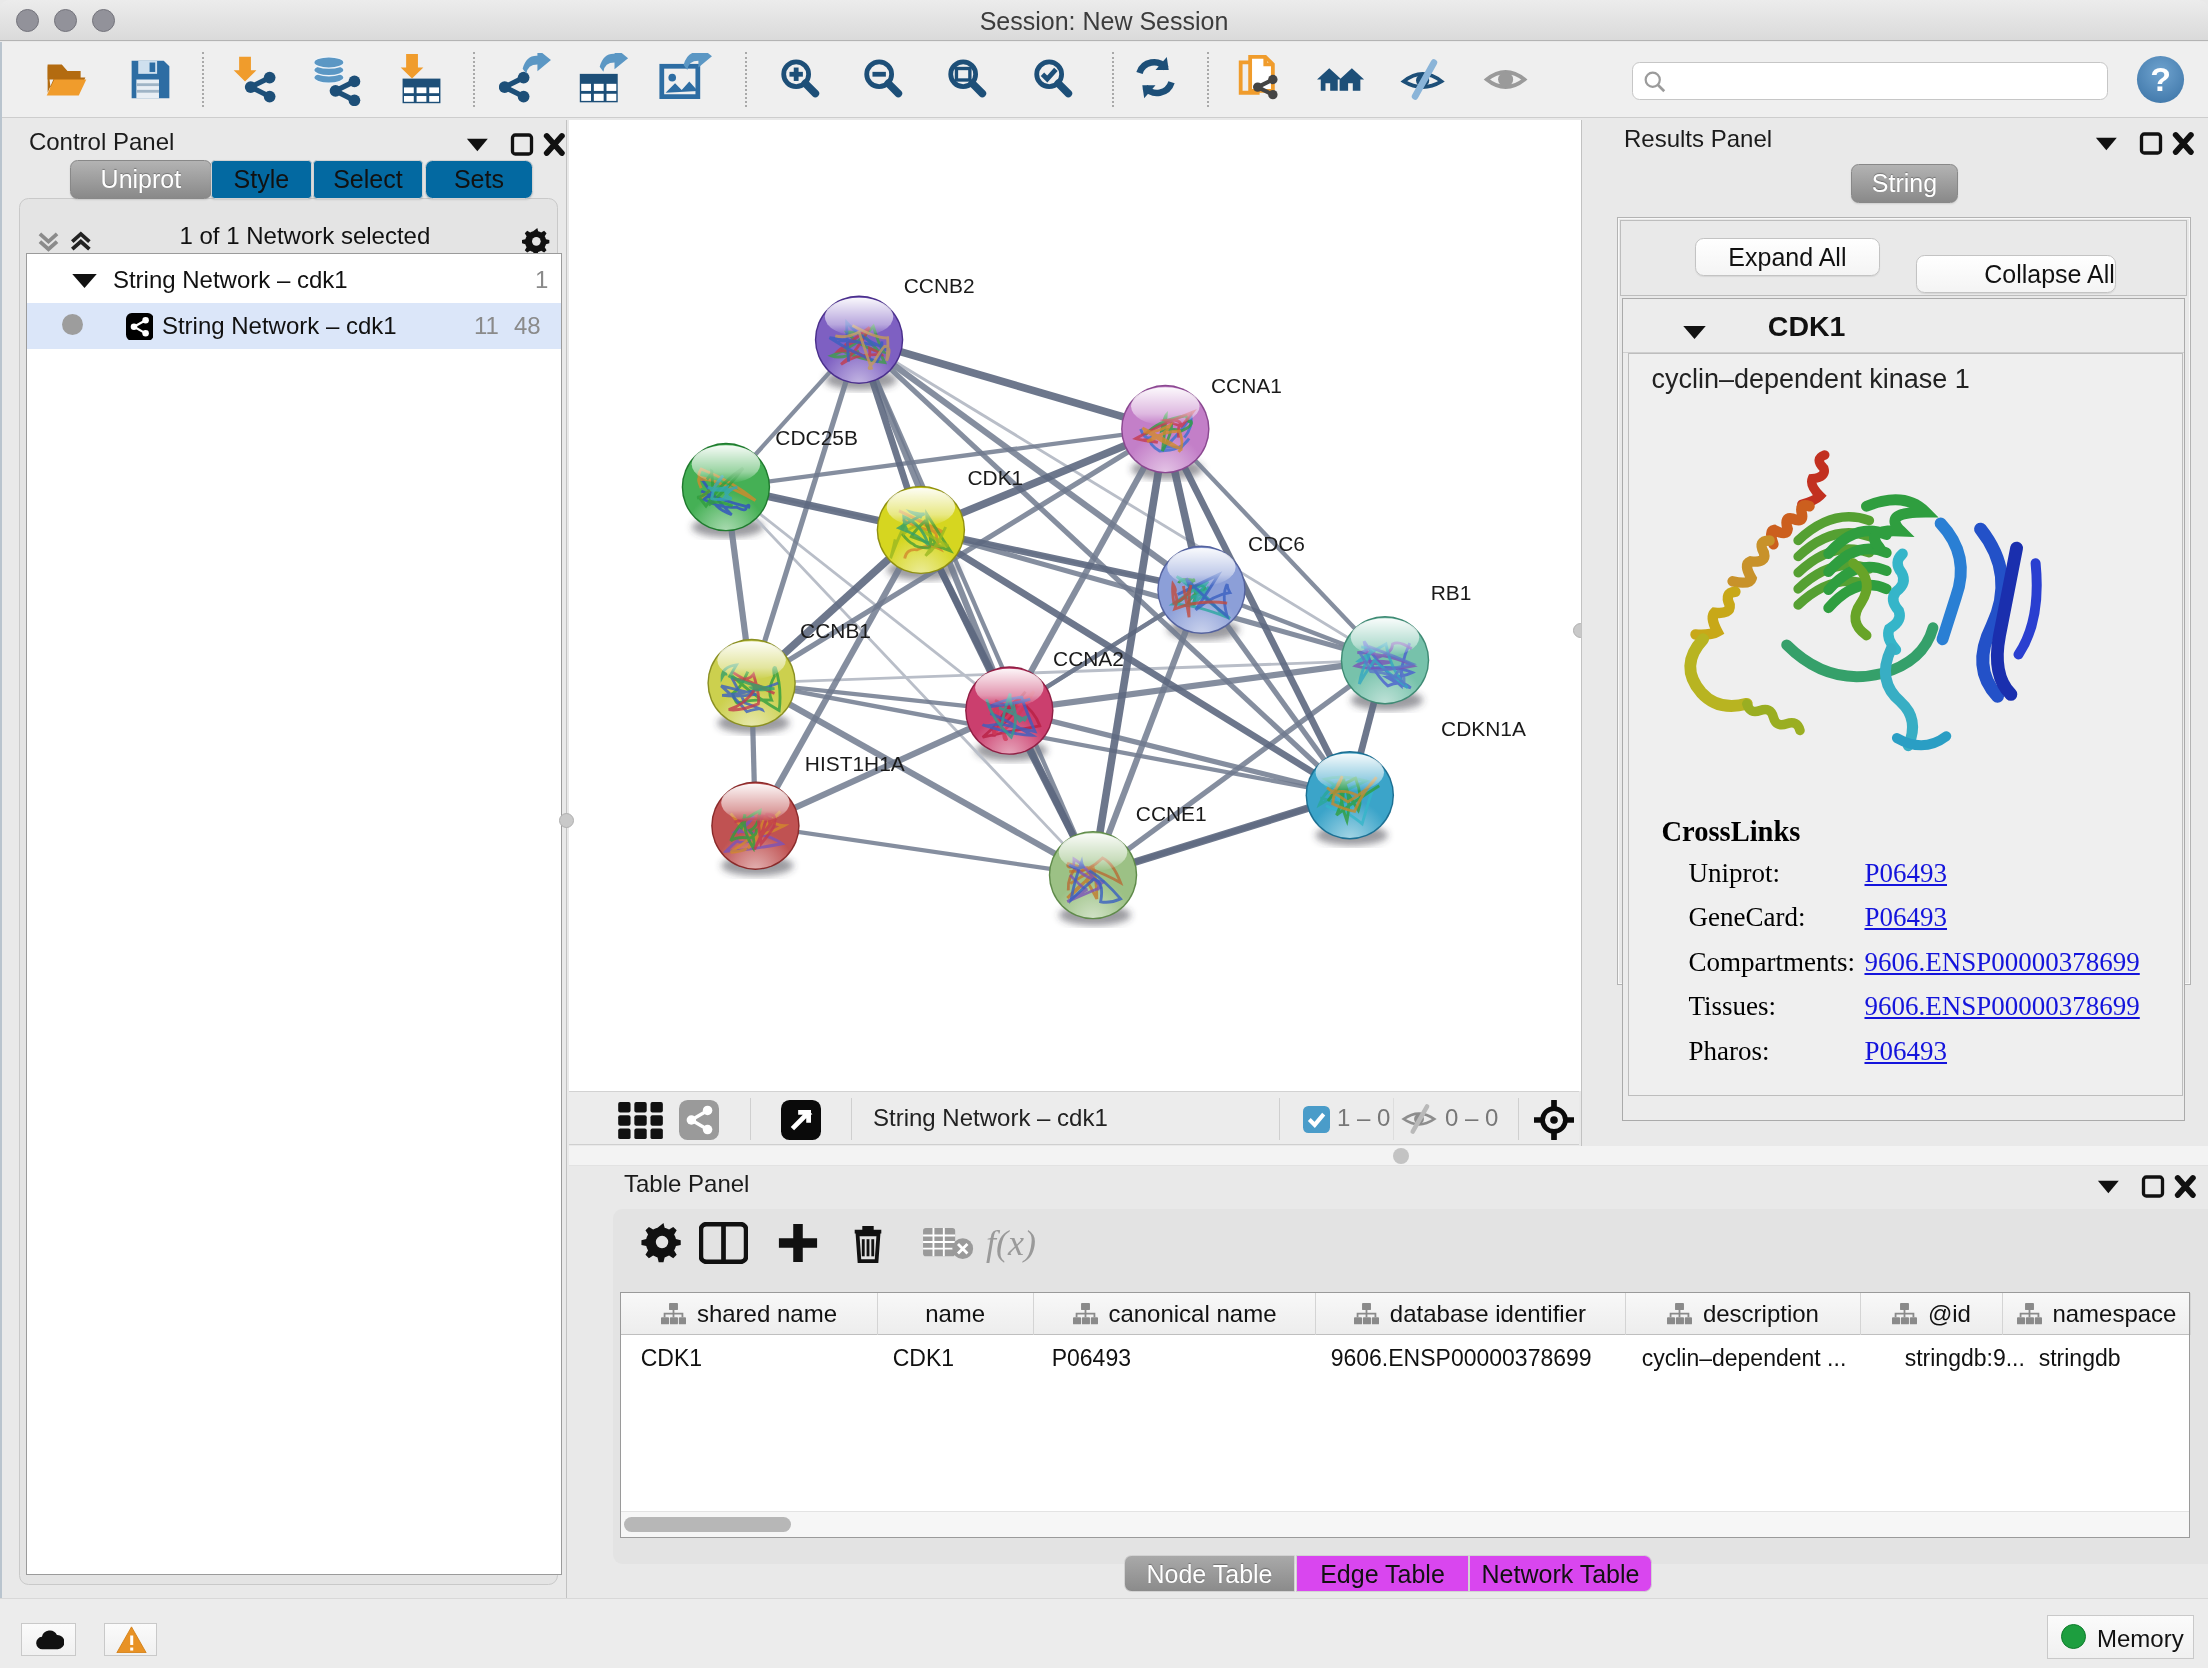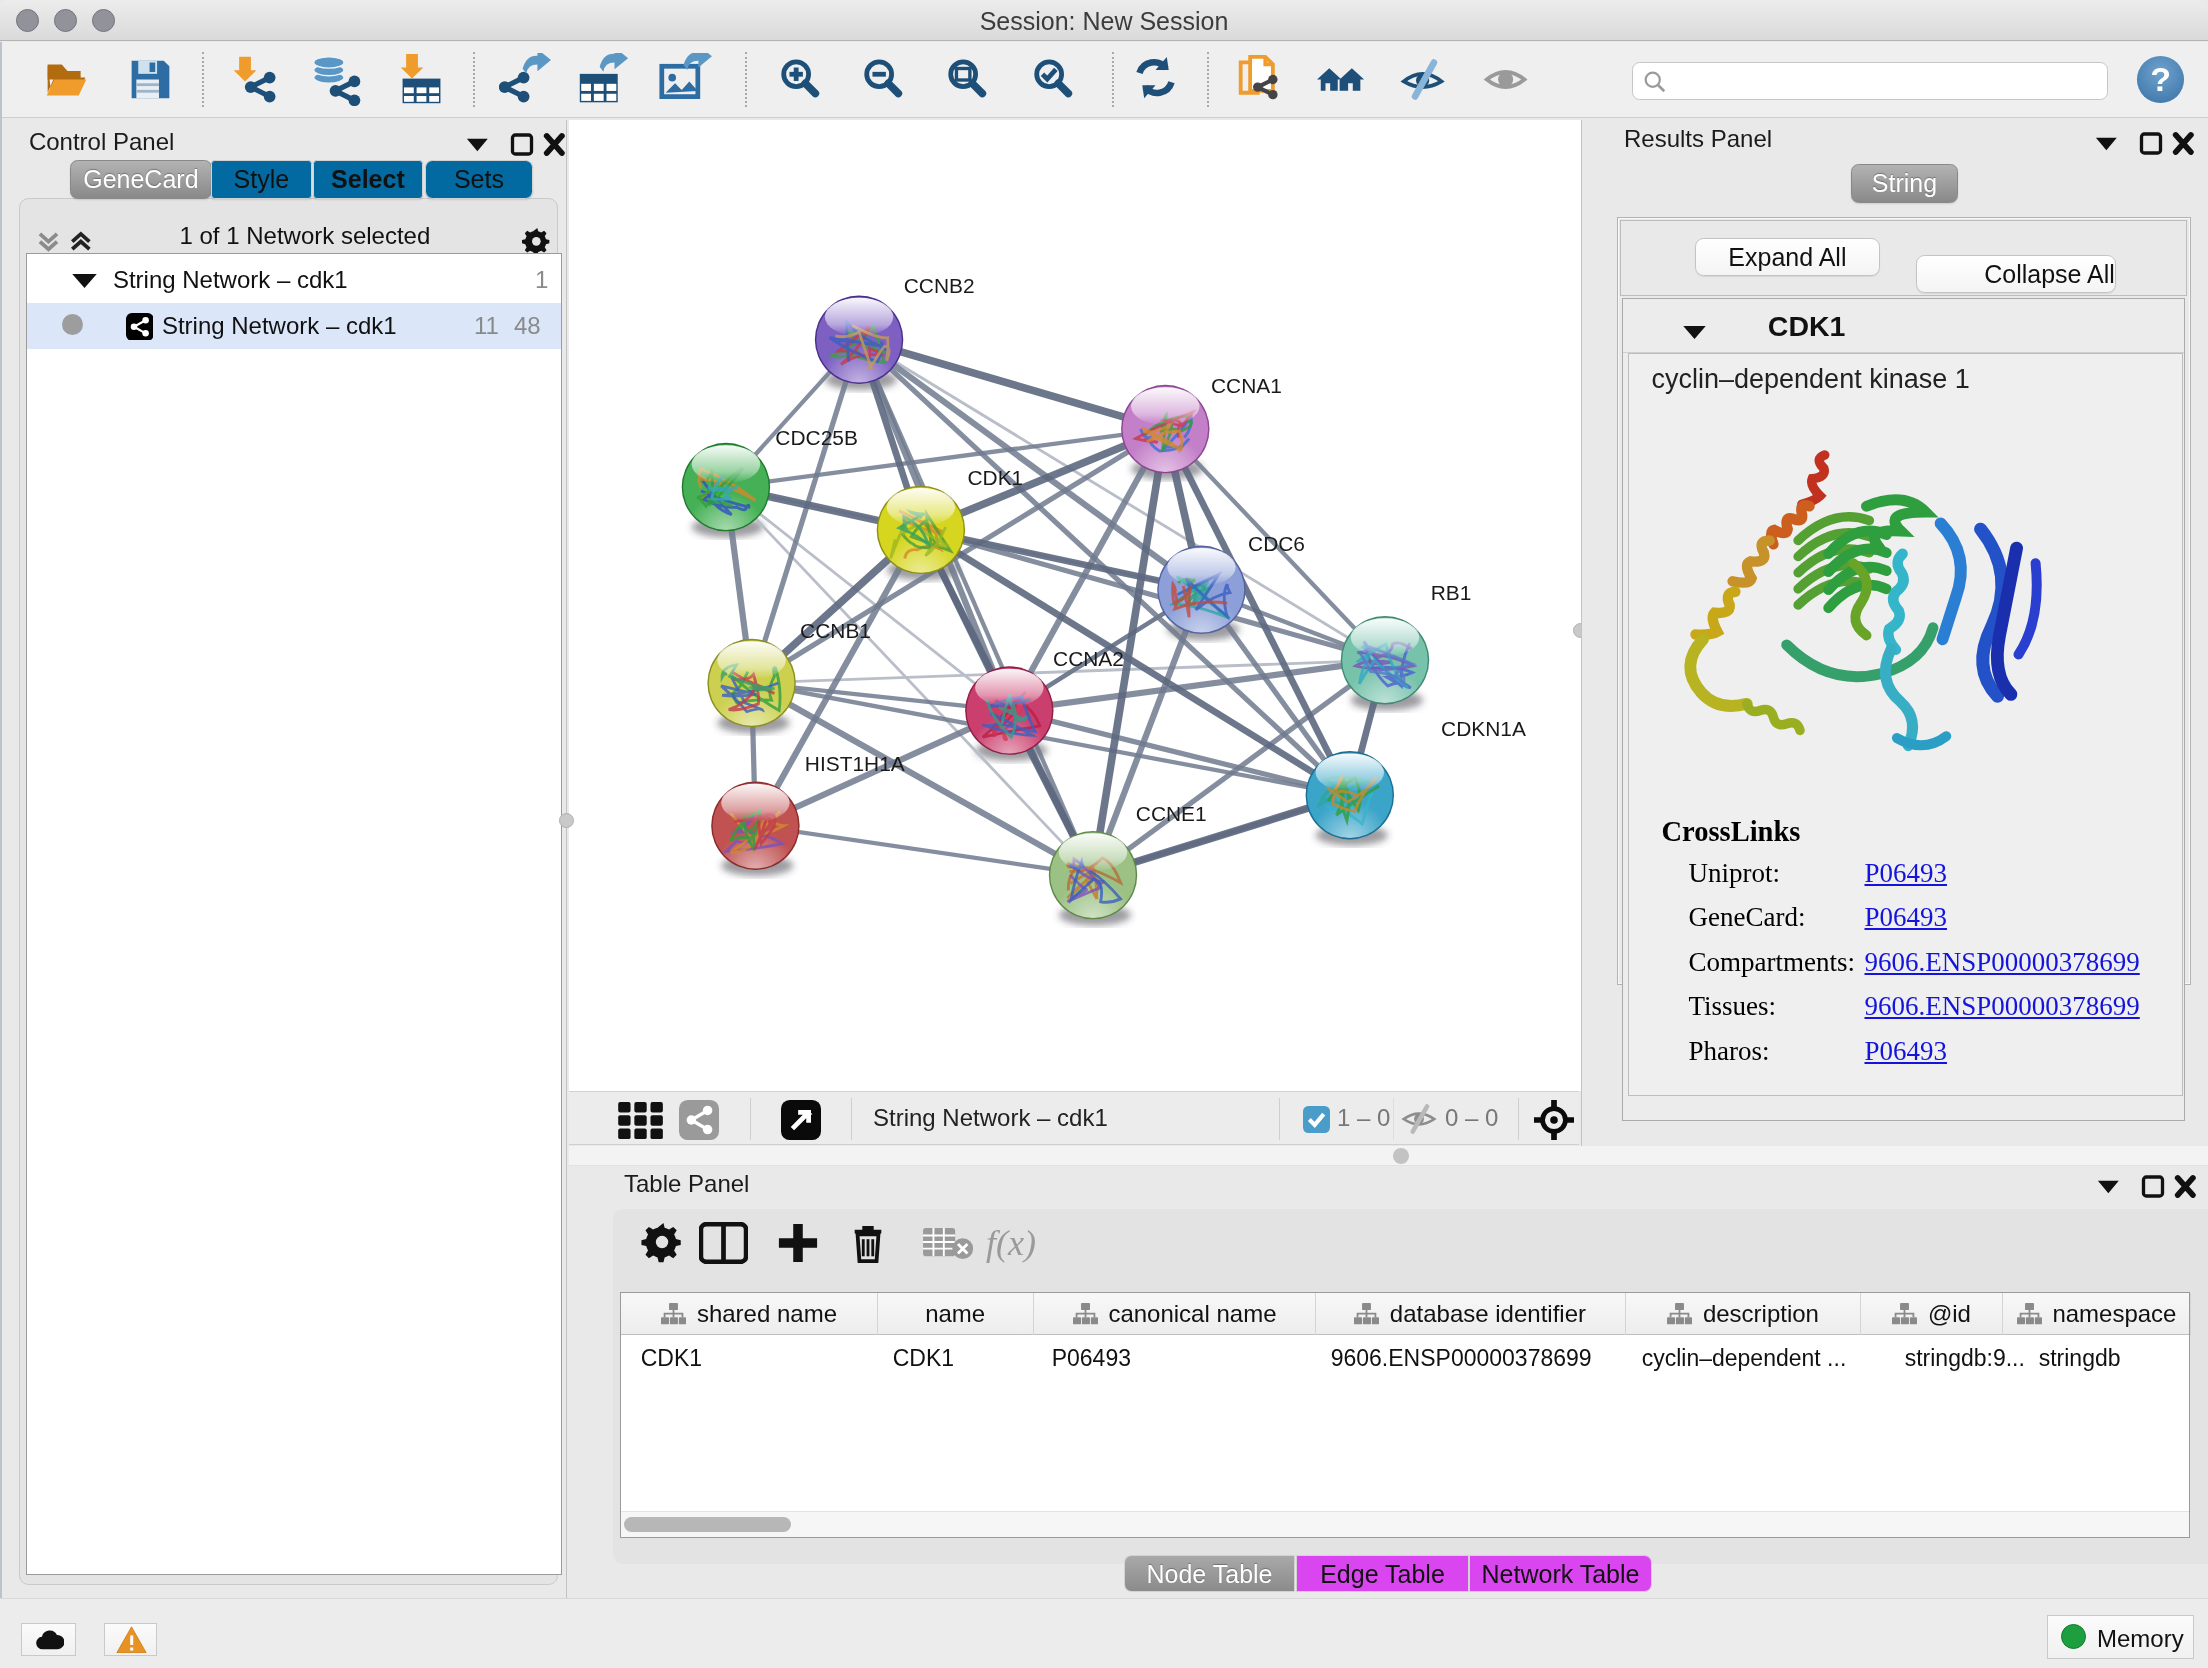--- a/index.html
+++ b/index.html
@@ -216,23 +216,23 @@
     </svg>
   </div>
 <div class="abs cp">
 <div class="abs cp-title">Control Panel</div>
 <svg class="abs" style="left:463px;top:12.4px" width="114" height="25" viewBox="0 0 120 26">
       <path d="M2,7 h22 l-11,13 z" fill="#111"></path>
       <rect x="50" y="3" width="20" height="20" rx="3" fill="none" stroke="#111" stroke-width="3.5"></rect>
       <path d="M86,4 l16,18 M102,4 l-16,18" stroke="#111" stroke-width="6" stroke-linecap="round"></path>
     </svg>
 <div class="abs innerpanel"></div>
-<div class="abs ptab sel" style="left:68px;top:40px;width:142px;border-radius:7.6px;">GeneCard</div>
+<div class="abs ptab sel" style="left:68px;top:40px;width:142px;border-radius:7.6px;">Uniprot</div>
     <div class="abs ptab" style="left:209px;top:40px;width:101px;border-radius:3.8px;">Style</div>
-    <div class="abs ptab" style="left:311px;top:40px;width:110px;border-radius:3.8px;font-weight:bold;">Select</div>
+    <div class="abs ptab" style="left:311px;top:40px;width:110px;border-radius:3.8px;">Select</div>
     <div class="abs ptab" style="left:423px;top:40px;width:108px;border-radius:7.6px;">Sets</div>
 <div class="abs subhdr">
       <svg class="abs" style="left:9.5px;top:8.6px" width="59" height="25" viewBox="0 0 62 26">
         <g fill="none" stroke="#8b8b8b" stroke-width="4">
           <path d="M2,4 l9,8 9,-8"></path>
           <path d="M2,12 l9,8 9,-8"></path>
         </g>
         <g fill="none" stroke="#222" stroke-width="4">
           <path d="M36,12 l9,-8 9,8"></path>
           <path d="M36,20 l9,-8 9,8"></path>

